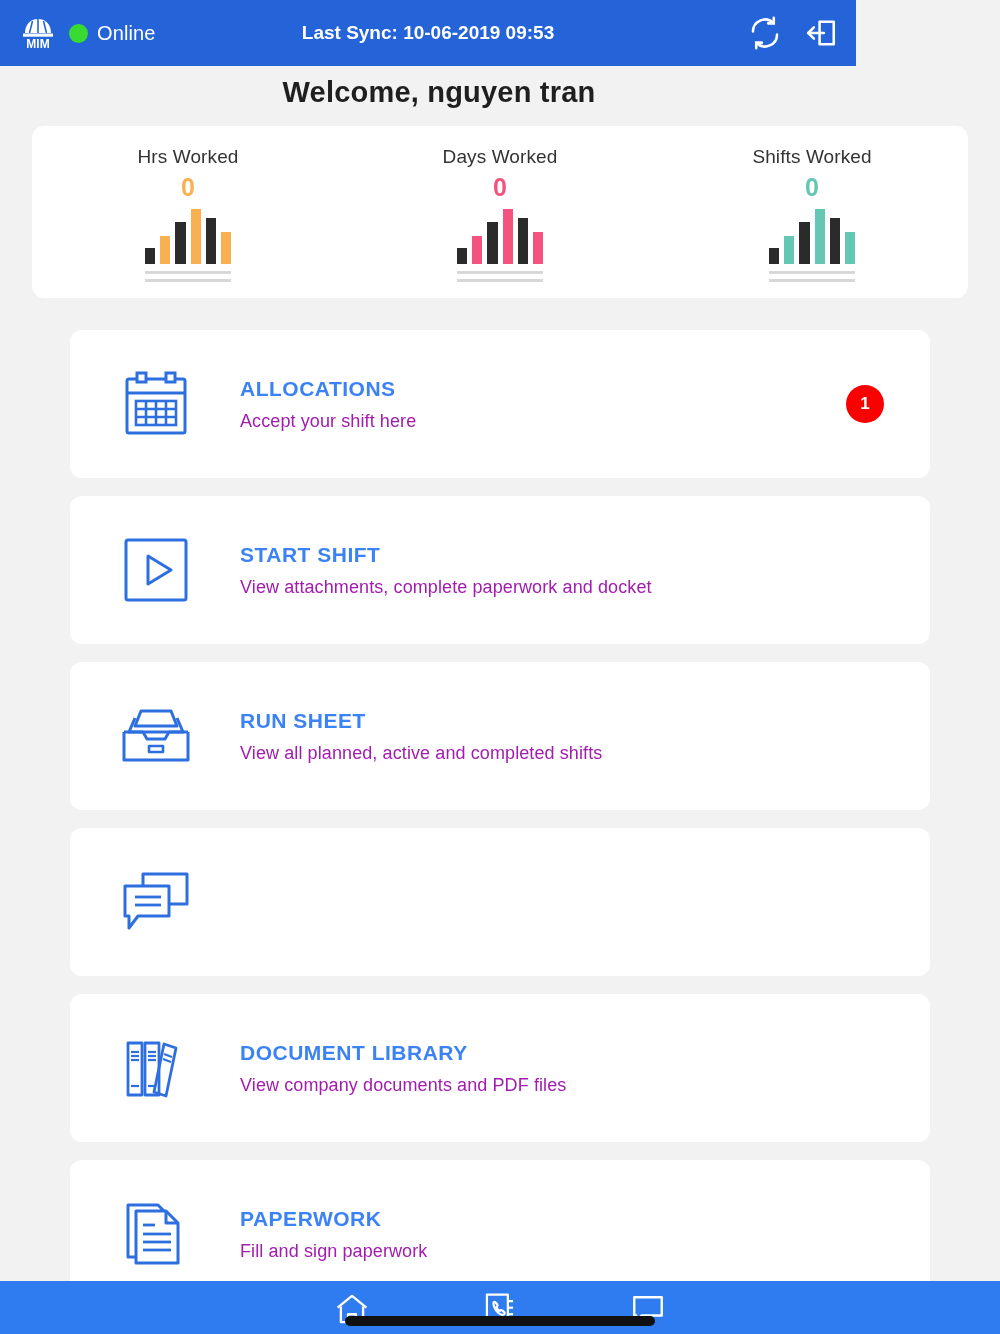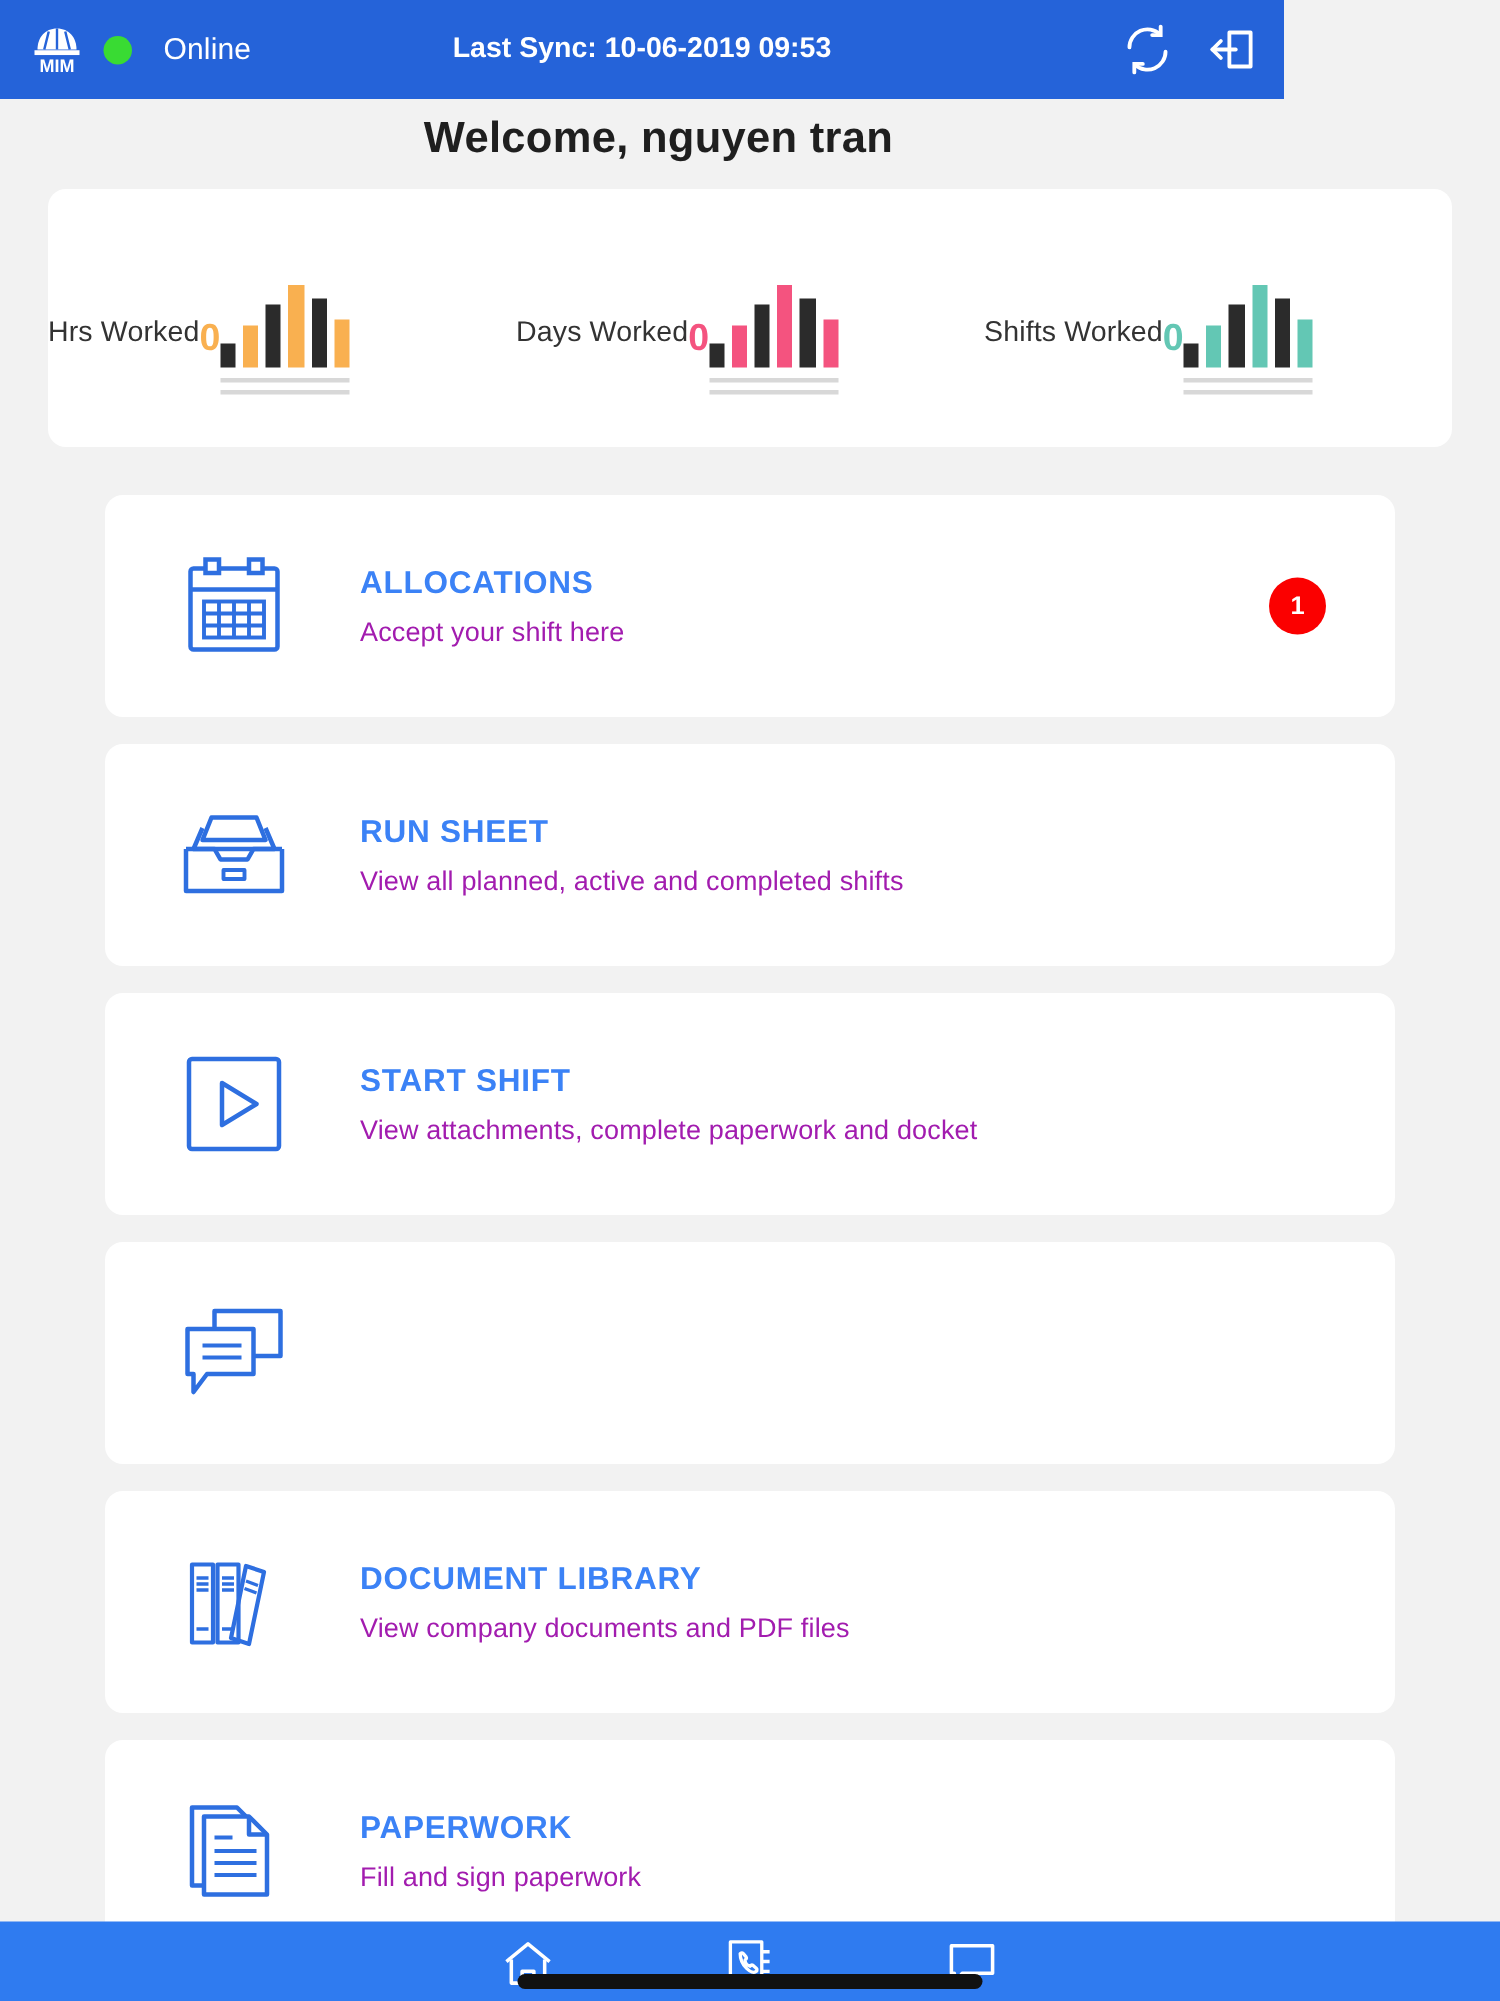--- a/index.html
+++ b/index.html
@@ -16,21 +16,21 @@
     position: absolute;
     top: 0; left: 0;
     width: 856px; height: 66px;
     background: #2563d9;
     display: flex;
     align-items: center;
     padding: 0 18px;
   }
   .topbar-left { display: flex; align-items: center; gap: 11px; flex: 0 0 auto; }
   .logo { width: 40px; height: 40px; display: block; }
-  .status-wrap { display: flex; align-items: center; gap: 21px; }
+  .status-wrap { display: flex; align-items: center; gap: 9px; }
   .status-dot {
     width: 19px; height: 19px; border-radius: 50%;
     background: #39db33;
     display: block;
   }
   .status-text {
     color: #ffffff;
     font-size: 20px;
     letter-spacing: .1px;
   }
@@ -69,21 +69,21 @@
     position: absolute;
     top: 126px; left: 32px;
     width: 936px; height: 172px;
     background: #ffffff;
     border-radius: 12px;
     display: flex;
   }
   .stat {
     flex: 1 1 0;
     display: flex;
-    flex-direction: row;
+    flex-direction: column;
     align-items: center;
     padding-top: 20px;
     text-align: center;
   }
   .stat-label {
     font-size: 19px;
     color: #333333;
     font-weight: normal;
     letter-spacing: .1px;
   }
@@ -302,44 +302,44 @@
     </div>
     <div class="menu-text">
       <div class="menu-title">ALLOCATIONS</div>
       <div class="menu-sub">Accept your shift here</div>
     </div>
     <div class="badge">1</div>
   </div>
 
   <div class="menu-card">
     <div class="menu-icon">
+      <svg width="66" height="66" viewBox="0 0 66 66" fill="none" stroke="#2e6fe0" stroke-width="3">
+        <rect x="3" y="3" width="60" height="60" rx="2"></rect>
+        <path d="M25 19 L48 33 L25 47 Z" stroke-width="3" stroke-linejoin="round"></path>
+      </svg>
+    </div>
+    <div class="menu-text">
+      <div class="menu-title">START SHIFT</div>
+      <div class="menu-sub">View attachments, complete paperwork and docket</div>
+    </div>
+  </div>
+
+  <div class="menu-card">
+    <div class="menu-icon">
       <svg width="70" height="60" viewBox="0 0 70 60" fill="none" stroke="#2e6fe0" stroke-width="3" stroke-linejoin="round">
         <path d="M20 5 L50 5 L56 20 L14 20 Z"></path>
         <path d="M14 12 L8 26 L62 26 L56 12"></path>
         <path d="M3 26 L3 54 L67 54 L67 26"></path>
         <path d="M3 26 L22 26 L26 33 L44 33 L48 26 L67 26"></path>
         <rect x="28" y="40" width="14" height="6" stroke-width="2.6"></rect>
       </svg>
     </div>
     <div class="menu-text">
       <div class="menu-title">RUN SHEET</div>
       <div class="menu-sub">View all planned, active and completed shifts</div>
-    </div>
-  </div>
-
-  <div class="menu-card">
-    <div class="menu-icon">
-      <svg width="66" height="66" viewBox="0 0 66 66" fill="none" stroke="#2e6fe0" stroke-width="3">
-        <rect x="3" y="3" width="60" height="60" rx="2"></rect>
-        <path d="M25 19 L48 33 L25 47 Z" stroke-width="3" stroke-linejoin="round"></path>
-      </svg>
-    </div>
-    <div class="menu-text">
-      <div class="menu-title">START SHIFT</div>
-      <div class="menu-sub">View attachments, complete paperwork and docket</div>
     </div>
   </div>
 
   <div class="menu-card">
     <div class="menu-icon">
       <svg width="70" height="64" viewBox="0 0 70 64" fill="none" stroke="#2e6fe0" stroke-width="3" stroke-linejoin="round">
         <path d="M22 4 L66 4 L66 34 L22 34 Z"></path>
         <path d="M4 16 L48 16 L48 46 L17 46 L8 58 L8 46 L4 46 Z" fill="#ffffff"></path>
         <line x1="14" y1="27" x2="40" y2="27" stroke-width="2.8"></line>
         <line x1="14" y1="35" x2="40" y2="35" stroke-width="2.8"></line>

